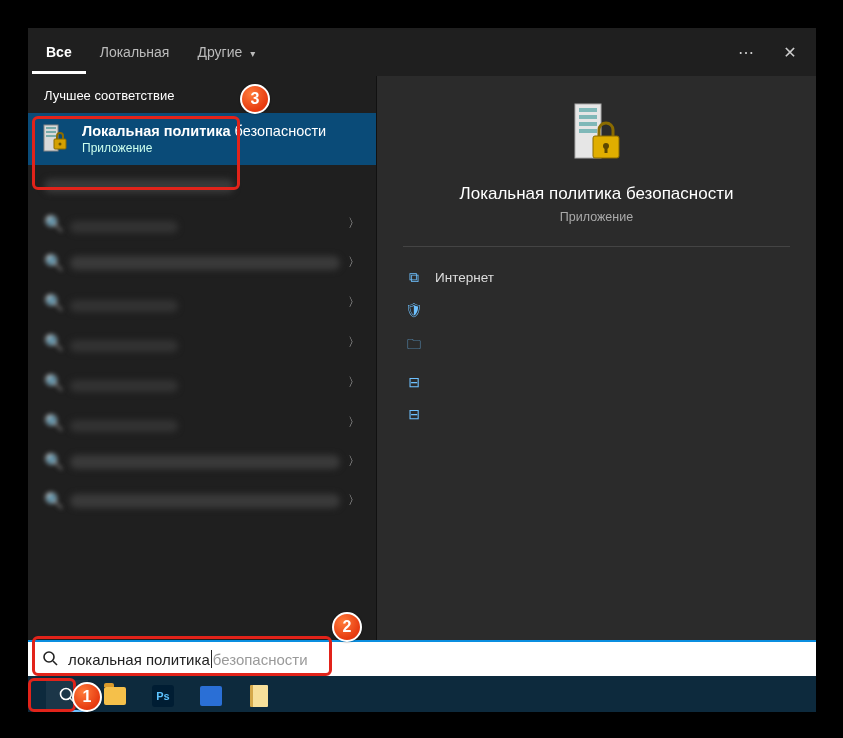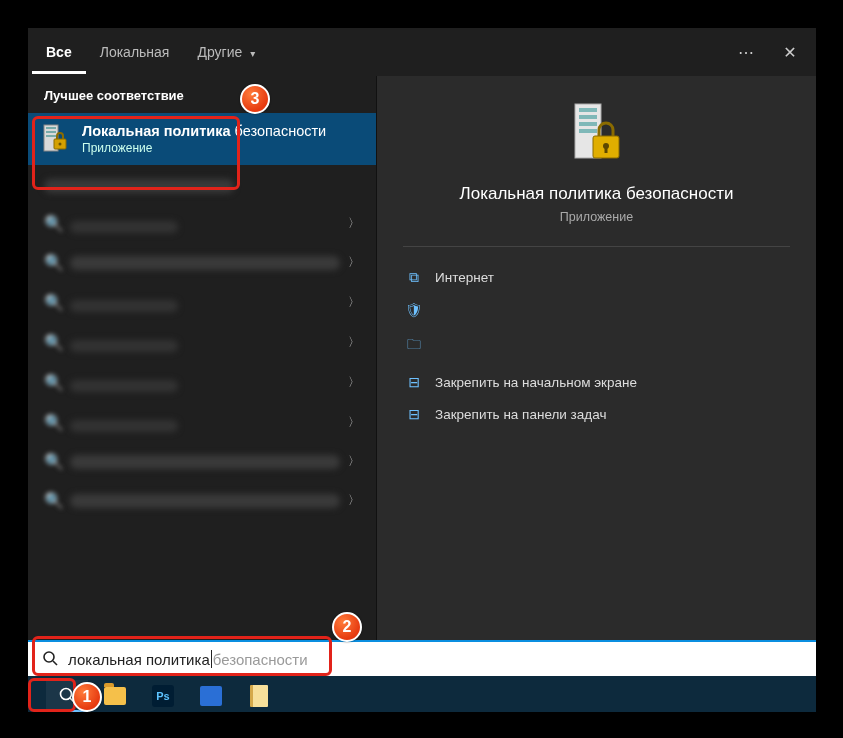--- a/index.html
+++ b/index.html
@@ -16,21 +16,21 @@
   .tab.active { color: #fff; font-weight: 600; border-bottom: 3px solid #fff; padding-bottom: 11px; }
   .tab .chev { font-size: 10px; margin-left: 4px; }
   .tabs-spacer { flex: 1; }
   .more-btn, .close-btn { color: #ccc; width: 44px; height: 44px; display:flex; align-items:center; justify-content:center; font-size:16px; cursor:pointer; }
 
   
   .body { flex: 1; display: flex; }
 
   
   .left-col { width: 348px; background: #1f1f1f; }
-  .section-title { color: #fff; font-size: 13px; font-weight: 700; padding: 12px 16px 10px; }
+  .section-title { color: #fff; font-size: 13px; font-weight: 400; padding: 12px 16px 10px; }
 
   .best-match {
     display:flex; align-items:center; gap: 14px; padding: 10px 14px;
     background: #0a4b78;
   }
   .best-match .ico { width: 26px; height: 32px; display:flex; align-items:center; justify-content:center; }
   .best-match .title-line { color:#fff; font-size:14.5px; font-weight:600; }
   .best-match .title-line .sub { font-weight:400; }
   .best-match .type { color:#cfe; font-size:12px; margin-top:2px; }
 
@@ -207,25 +207,23 @@
           <span>Интернет</span>
         </div>
         <div class="action">
           <span class="aicon">🛡</span>
         </div>
         <div class="action">
           <span class="aicon">🗀</span>
         </div>
         <div class="action">
           <span class="aicon">⊟</span>
-          <span>Закрепить на начальном экране</span>
         </div>
         <div class="action">
           <span class="aicon">⊟</span>
-          <span>Закрепить на панели задач</span>
         </div>
       </div>
     </div>
 
   </div>
 </div>
 
 <div class="search-bar">
   <span class="mag-abs">
     <svg width="16" height="16" viewBox="0 0 16 16" fill="none">

